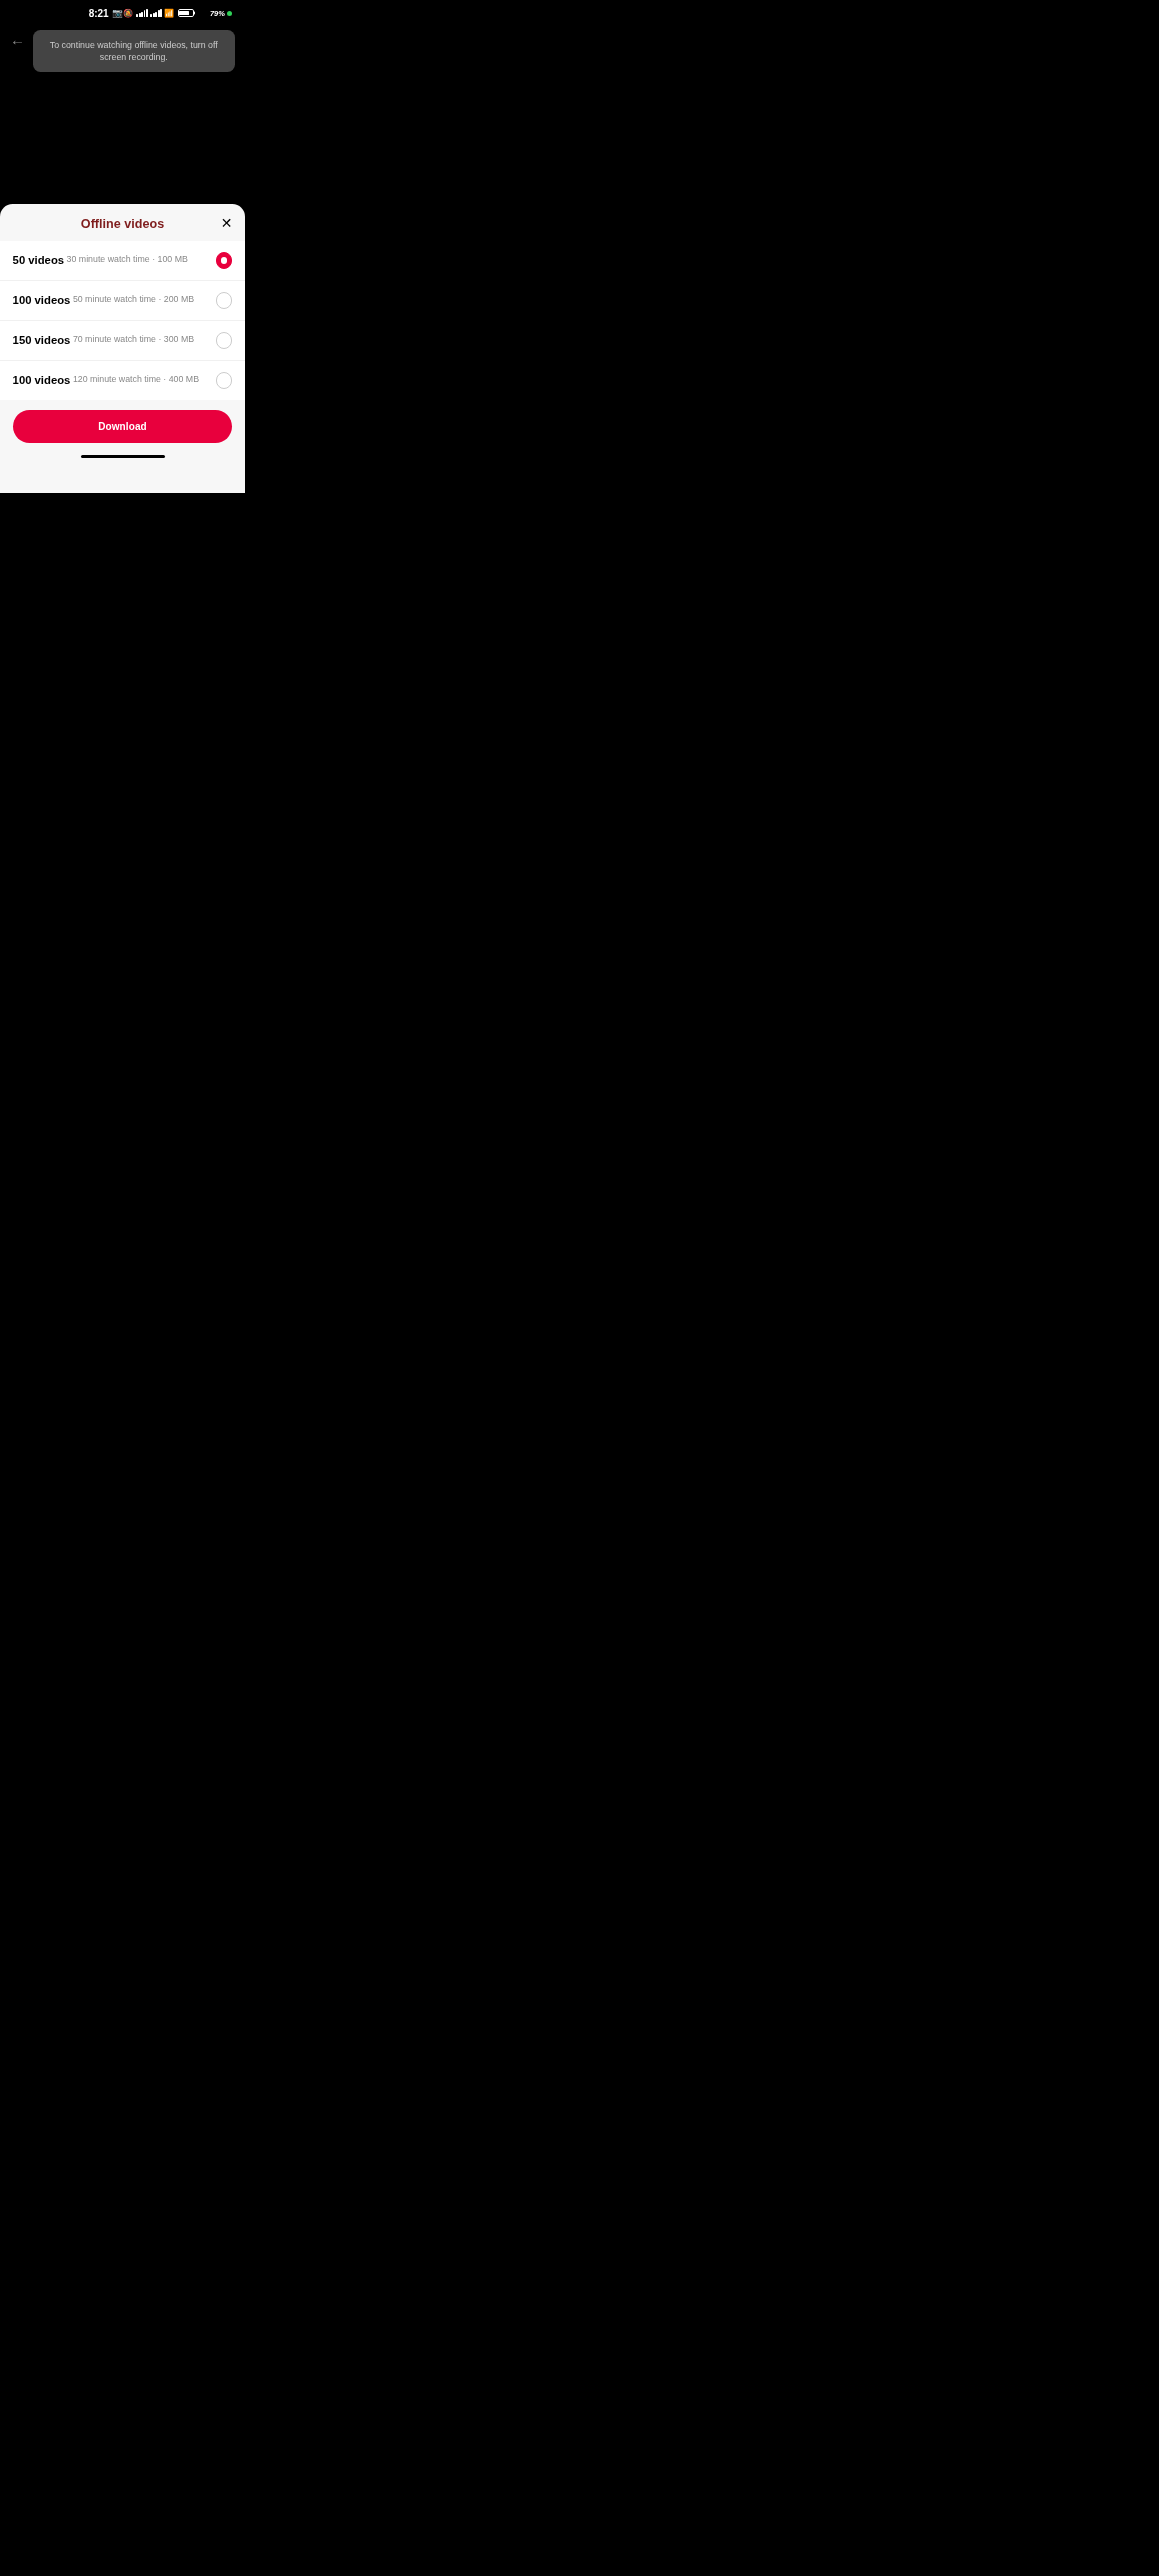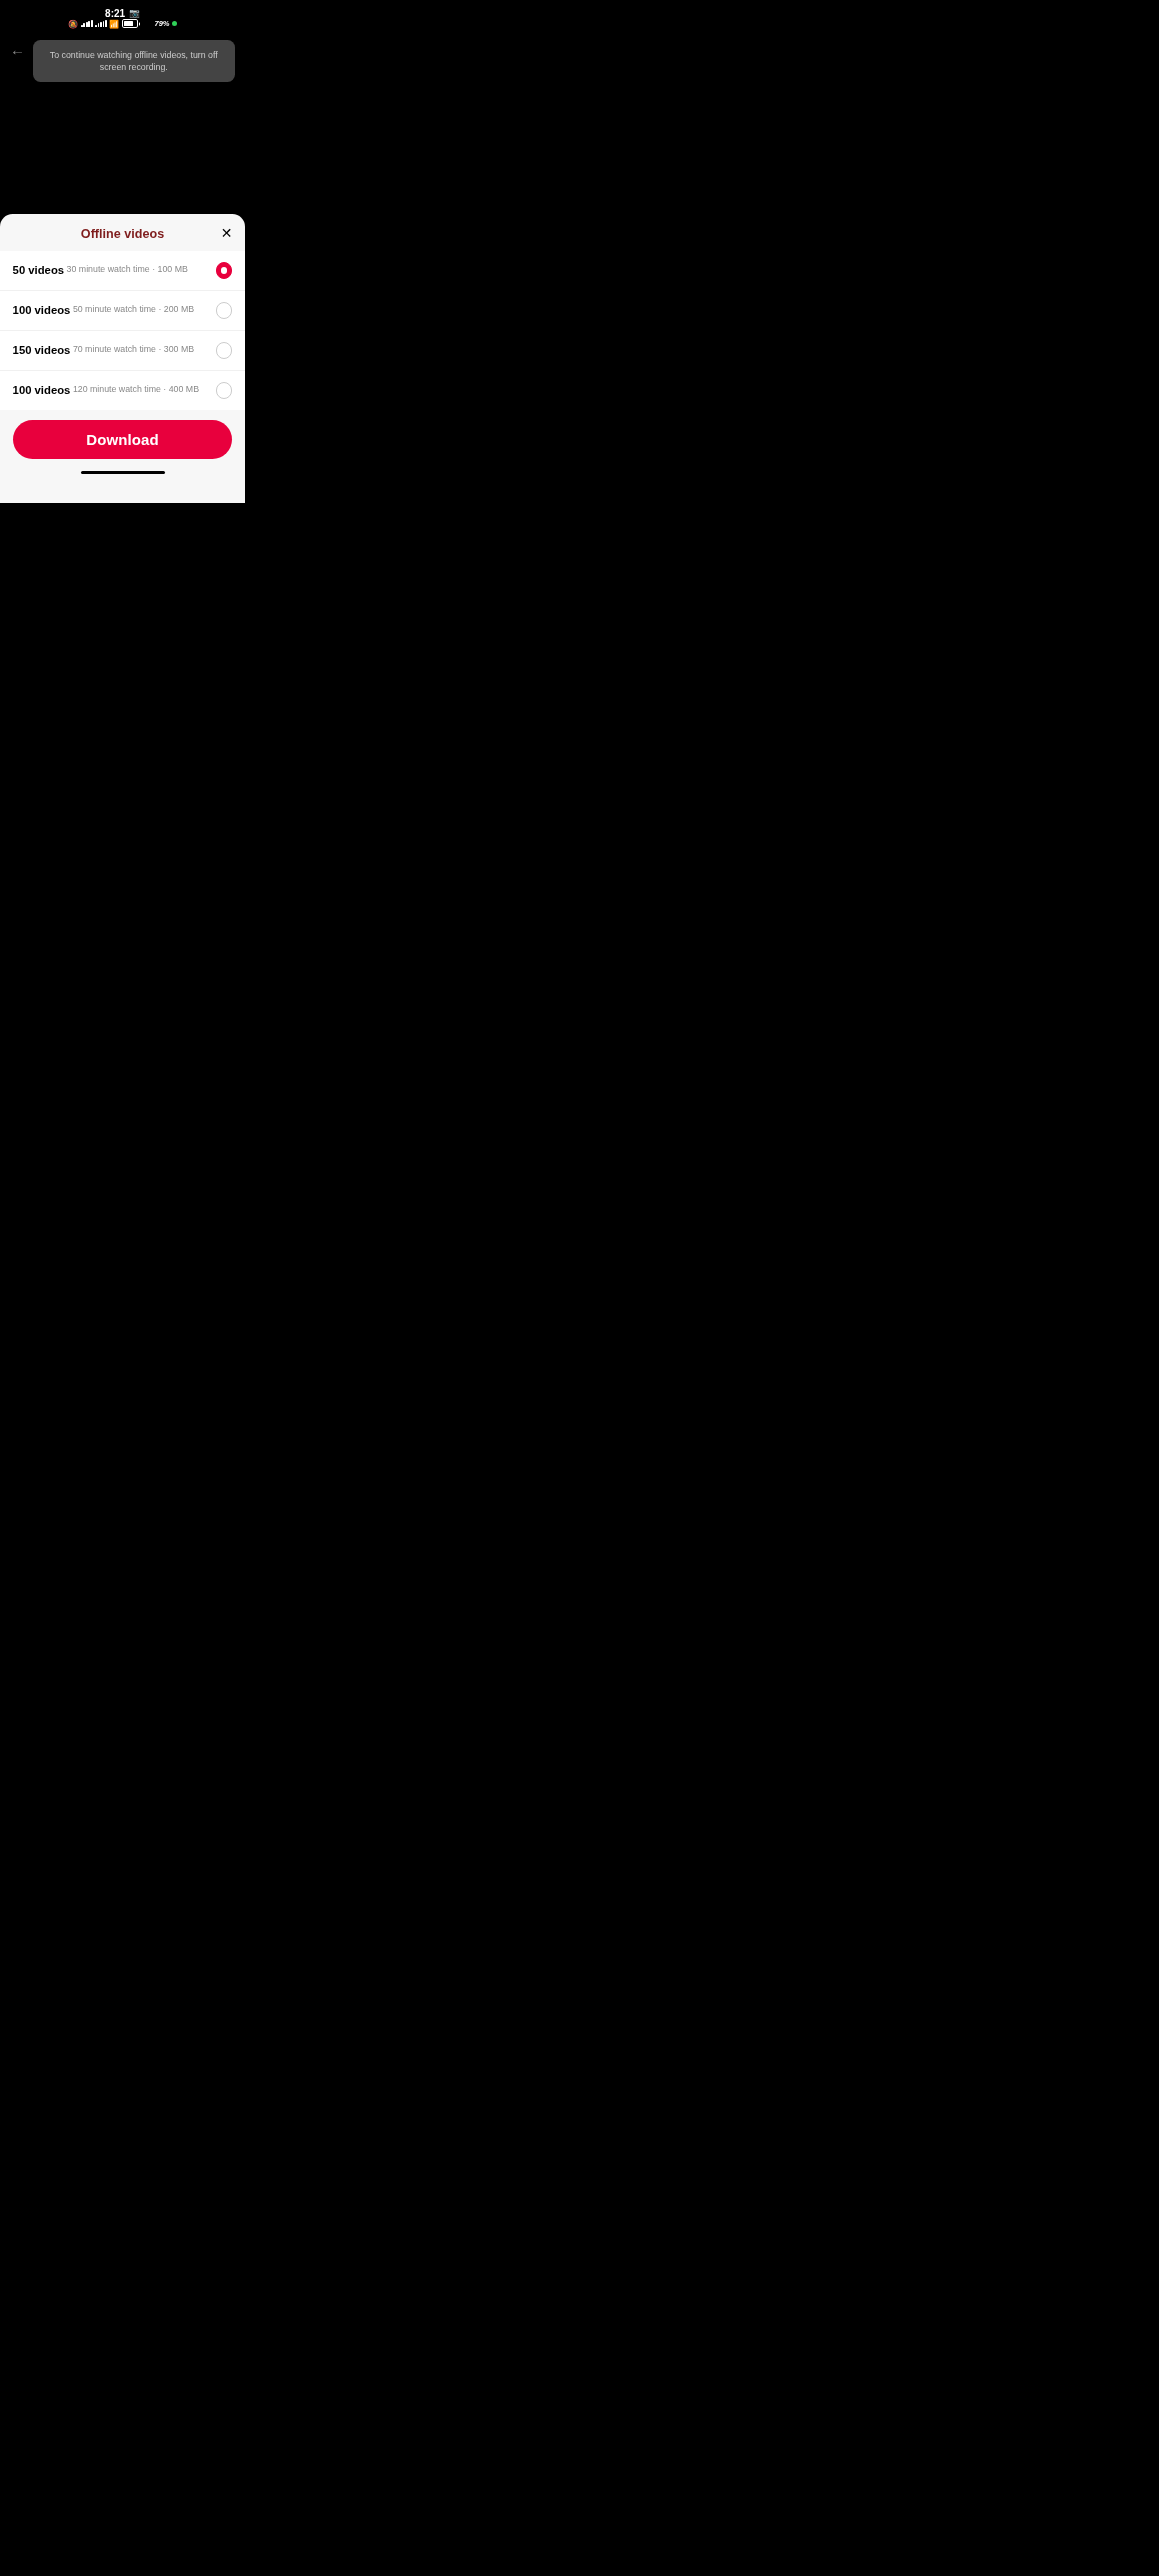--- a/index.html
+++ b/index.html
@@ -19,21 +19,20 @@
 
     
     .status-bar {
       display: flex;
       justify-content: flex-end;
       align-items: center;
       padding: 7.5px 12.6px 5px;
       color: #fff;
       font-size: 9.4px;
       font-weight: 600;
-      flex-direction: column;
     }
 
     .status-left {
       display: flex;
       align-items: center;
       gap: 3.8px;
     }
 
     .status-right {
       display: flex;
@@ -248,21 +247,21 @@
       padding: 10px 12.6px 5px;
     }
 
     .download-btn {
       width: 100%;
       padding: 11.3px;
       background: #e8003d;
       border: none;
       border-radius: 31px;
       color: #fff;
-      font-size: 15px;
+      font-size: 10px;
       font-weight: 700;
       cursor: pointer;
       letter-spacing: 0.1px;
     }
 
     
     .home-indicator {
       display: flex;
       justify-content: center;
       padding: 6.3px 0 2.5px;

